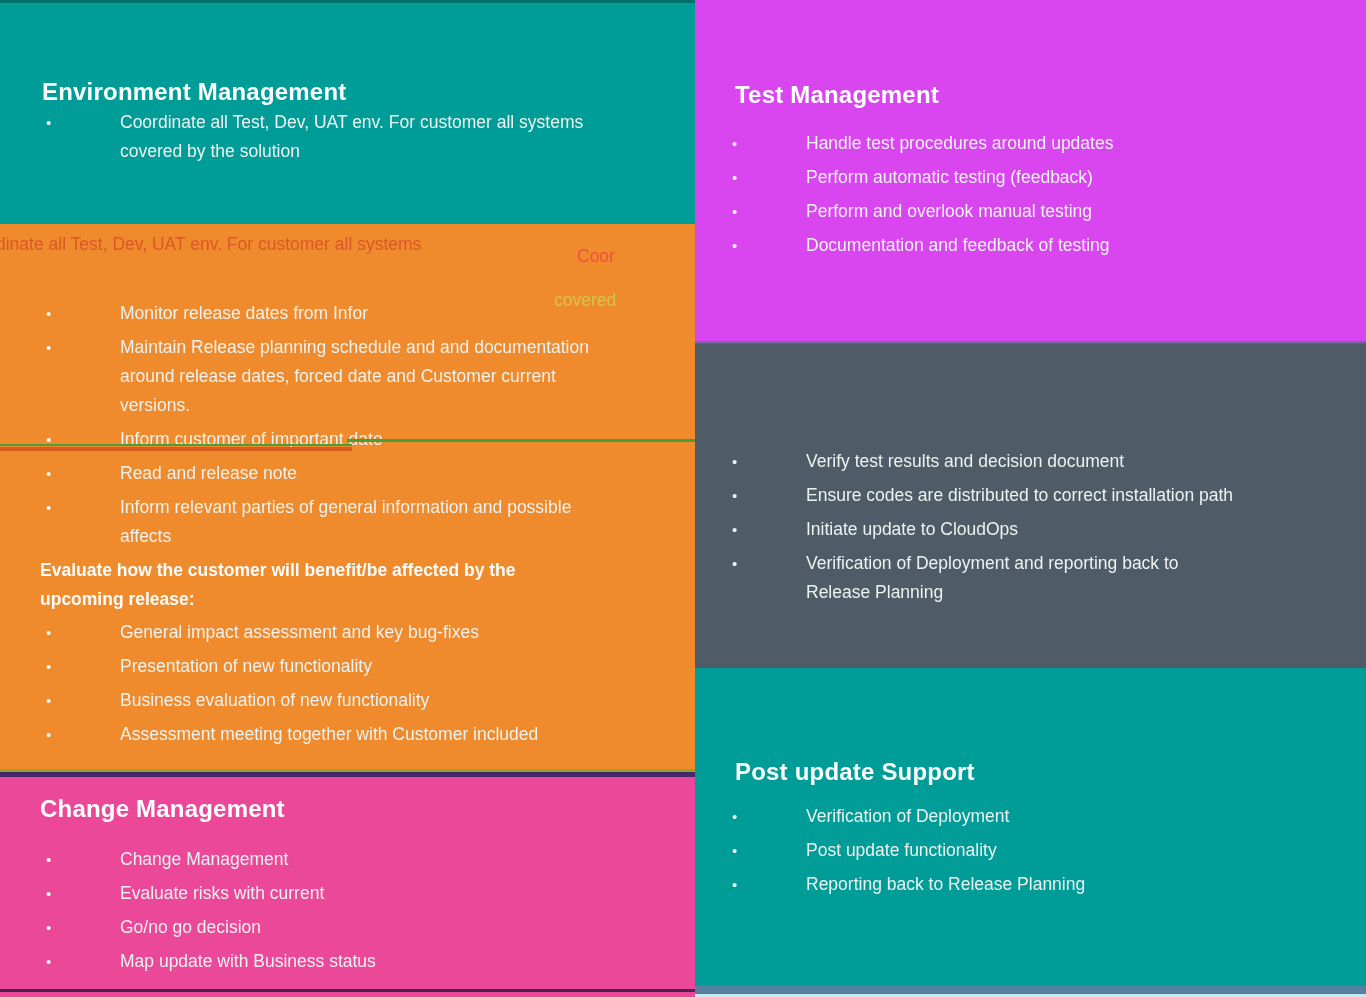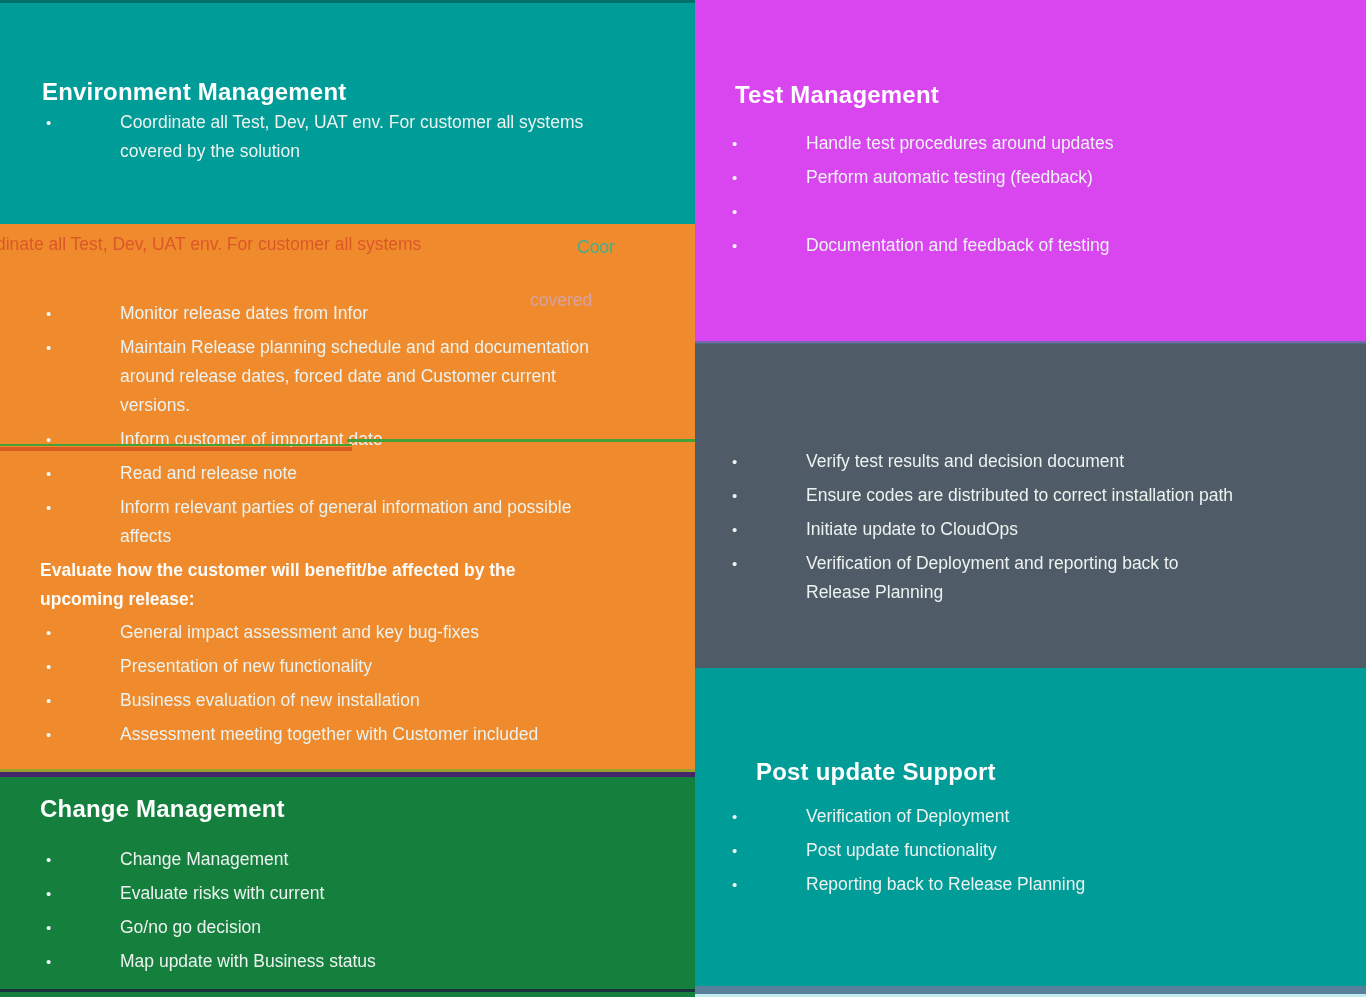--- a/index.html
+++ b/index.html
@@ -39,21 +39,21 @@
 
   .p-test{left:695px;top:0;width:671px;height:343px;}
   .p-test .head{left:40px;top:80px;}
   .p-test .list{left:37px;top:129px;width:615px;}
 
   .p-deploy{left:695px;top:343px;width:671px;height:325px;}
   .p-deploy .head{left:43px;top:56px;}
   .p-deploy .list{left:37px;top:104px;width:615px;}
 
   .p-post{left:695px;top:668px;width:671px;height:329px;}
-  .p-post .head{left:40px;top:89px;margin-left:21px;}
+  .p-post .head{left:40px;top:89px;}
   .p-post .list{left:37px;top:134px;width:615px;}
 
   
   .artifact{position:absolute;pointer-events:none;}
   .a-env-top{left:0;top:0;width:695px;height:3px;background:rgba(0,60,58,.45);}
   .a-green-right{left:347px;top:439px;width:348px;height:3px;}
   .a-green-left{left:0;top:444px;width:352px;height:2px;}
   .a-red-left{left:0;top:447px;width:352px;height:4px;}
   .a-olive{left:0;top:769px;width:695px;height:3px;}
   .a-purple{left:0;top:772px;width:695px;height:5px;}
@@ -123,31 +123,31 @@
           <span class="txt">General impact assessment and key bug-fixes</span>
         </li>
 
         <li class="item">
           <span class="dot">•</span>
           <span class="txt">Presentation of new functionality</span>
         </li>
 
         <li class="item">
           <span class="dot">•</span>
-          <span class="txt">Business evaluation of new installation</span>
+          <span class="txt">Business evaluation of new functionality</span>
         </li>
 
         <li class="item">
           <span class="dot">•</span>
           <span class="txt">Assessment meeting together with Customer included</span>
         </li>
       </ul>
   </section>
 
-  <section class="panel p-change" style="background-color: #15803d;">
+  <section class="panel p-change" style="background-color: #ec4899;">
     <h2 class="head">Change Management</h2>
     <ul class="list">
 
         <li class="item">
           <span class="dot">•</span>
           <span class="txt">Change Management</span>
         </li>
 
         <li class="item">
           <span class="dot">•</span>
@@ -175,20 +175,21 @@
           <span class="txt">Handle test procedures around updates</span>
         </li>
 
         <li class="item">
           <span class="dot">•</span>
           <span class="txt">Perform automatic testing (feedback)</span>
         </li>
 
         <li class="item">
           <span class="dot">•</span>
+          <span class="txt">Perform and overlook manual testing</span>
         </li>
 
         <li class="item">
           <span class="dot">•</span>
           <span class="txt">Documentation and feedback of testing</span>
         </li>
       </ul>
   </section>
 
   <section class="panel p-deploy" style="background-color: rgb(79, 91, 103);">
@@ -243,16 +244,16 @@
   <div class="artifact a-green-left" style="background-color: rgb(68, 161, 58);"></div>
   <div class="artifact a-red-left" style="background-color: rgb(219, 90, 32);"></div>
   <div class="artifact a-olive" style="background-color: rgb(154, 162, 46);"></div>
   <div class="artifact a-purple" style="background-color: rgb(69, 40, 107);"></div>
   <div class="artifact a-blend" style="background-color: rgb(71, 120, 139);"></div>
   <div class="artifact a-strip" style="background-color: rgb(86, 128, 155);"></div>
   <div class="artifact a-strip-light" style="background-color: rgb(194, 236, 239);"></div>
   <div class="artifact a-bottom-left" style="background-color: rgb(27, 33, 64);"></div>
 
   <div class="ghost g1" style="color: rgb(216, 75, 40);">dinate all Test, Dev, UAT env. For customer all systems</div>
-  <div class="ghost g2" style="color: #14b8a6;">Coor</div>
-  <div class="ghost g3" style="color: #c4b5fd;">covered</div>
+  <div class="ghost g2" style="color: #ef4444; margin-top: 9px;">Coor</div>
+  <div class="ghost g3" style="color: #bef264; margin-left: 24px;">covered</div>
 
 </div>
 
 </body></html>

